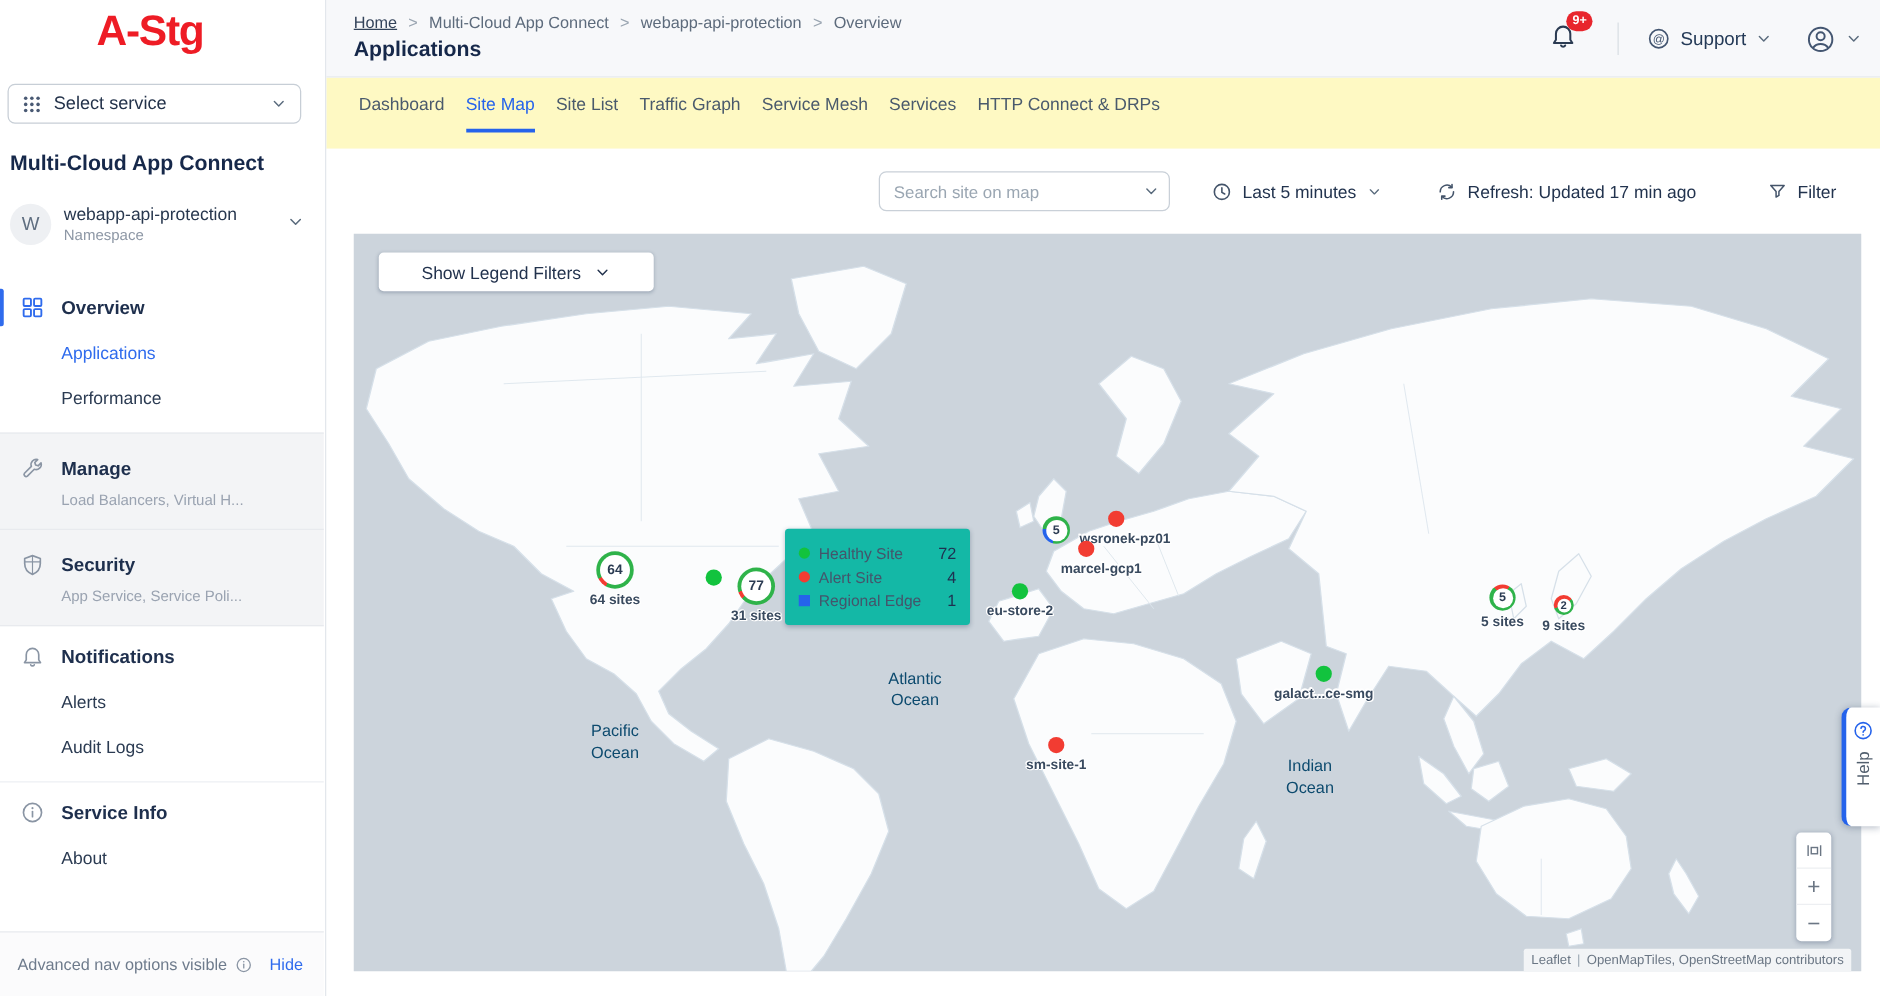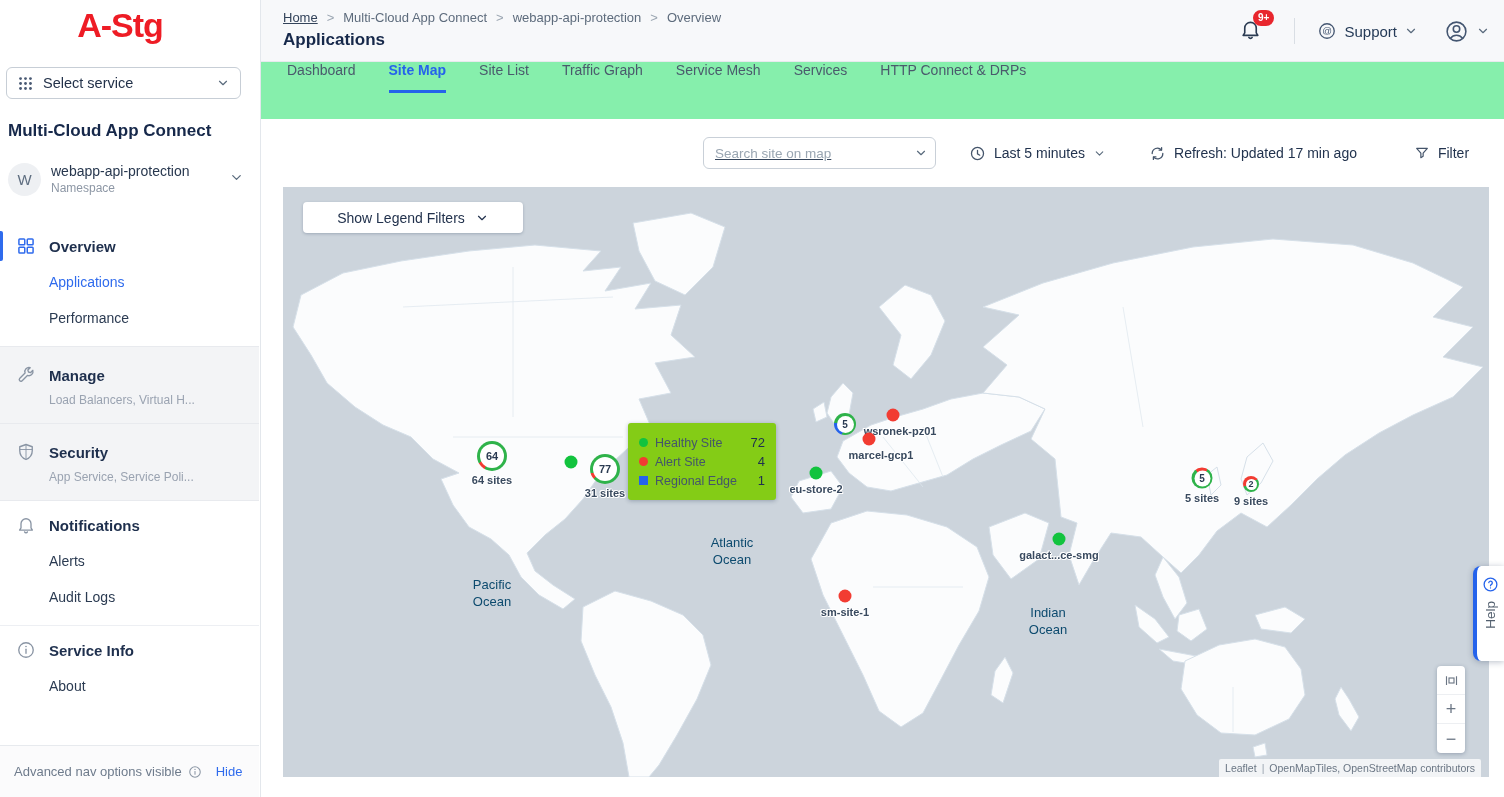--- a/index.html
+++ b/index.html
@@ -58,31 +58,31 @@
   #page-title { position:absolute; left:22px; top:30px; font-size:17px; font-weight:700; color:#16284a; }
   #topbar-right { position:absolute; right:14px; top:0; height:62px; display:flex; align-items:center; }
   .bell-wrap { position:relative; padding:6px; cursor:pointer; color:#2b3b52; }
   .badge { position:absolute; top:-2px; right:-6px; background:#e8262d; color:#fff;
           font-size:10px; font-weight:700; border-radius:9px; padding:3px 5px; line-height:1; }
   .tb-div { width:1px; height:26px; background:#d9dee4; margin:0 22px 0 26px; }
   .support-wrap, .user-wrap { display:flex; align-items:center; gap:7px; cursor:pointer;
           color:#243a57; font-size:15px; }
   .user-wrap { margin-left:26px; }
 
-  #tabbar { display:flex; align-items:flex-start; gap:33px; padding:0 0 0 26px;
-          height:57px; background:#86efac; }
+  #tabbar { display:flex; align-items:center; gap:17px; padding:0 0 0 26px;
+          height:57px; background:#fef9c3; }
   .tab { padding-bottom:15px; font-size:14px; color:#4a5a6c; cursor:pointer; }
-  .tab.active { color:#2563eb; font-weight:700; box-shadow:inset 0 -3px 0 #2563eb; }
+  .tab.active { color:#2563eb; font-weight:400; box-shadow:inset 0 -3px 0 #2563eb; }
 
   #toolbar { position:relative; height:68px; background:#fff; display:flex; align-items:center;
           padding-left:442px; }
   .search-wrap { position:relative; width:233px; }
   .search-wrap input { width:233px; height:32px; border:1px solid #c9d0d8; border-radius:6px;
           padding:0 28px 0 11px; font-size:13.5px; color:#36465c; outline:none;
-          font-family:"Liberation Sans",sans-serif;text-decoration:underline; }
+          font-family:"Liberation Sans",sans-serif; }
   .search-wrap input::placeholder { color:#9aa6b2; }
   .search-wrap .chev { position:absolute; right:8px; top:9px; }
   .tool-item { display:flex; align-items:center; gap:8px; font-size:14px; color:#22334e; cursor:pointer; }
   .tool-icon { display:inline-flex; color:#44546a; }
   #time-item { margin-left:33px; }
   #refresh-item { margin-left:43px; }
   #filter-item { margin-left:57px; }
 
   
   #map { position:absolute; left:22px; top:187px; width:1206px; height:590px;
@@ -96,21 +96,21 @@
   .cluster-inner { position:absolute; inset:3px; border-radius:50%; background:#fff; }
   .cluster-count { position:relative; font-size:11px; font-weight:700; color:#2b3b52; }
   .site-dot { position:absolute; transform:translate(-50%,-50%); border-radius:50%; cursor:pointer; }
   .marker-label { position:absolute; transform:translateX(-50%); font-size:11px; font-weight:700;
           color:#394a5f; white-space:nowrap;
           text-shadow:-1px 0 #fff,1px 0 #fff,0 -1px #fff,0 1px #fff,1px 1px #fff,-1px -1px #fff; }
   #legend-btn { position:absolute; left:20px; top:15px; width:220px; height:31px;
           background:#fff; border-radius:4px; box-shadow:0 1px 3px rgba(23,43,77,.25);
           display:flex; align-items:center; justify-content:center; gap:10px;
           font-size:14px; color:#22324d; cursor:pointer; }
-  #legend-card { position:absolute; left:345px; top:236px; width:148px; background:#84cc16;
+  #legend-card { position:absolute; left:345px; top:236px; width:148px; background:#14b8a6;
           border-radius:3px; box-shadow:0 1px 4px rgba(23,43,77,.3); padding:8px 11px; }
   .legend-row { display:flex; align-items:center; gap:7px; margin:4px 0; }
   .legend-marker { width:9px; height:9px; flex:none; }
   .legend-marker.circle { border-radius:50%; }
   .legend-label { flex:1; font-size:12.5px; color:#44556b; }
   .legend-value { font-size:13px; font-weight:400; color:#1f3050;text-align:right; }
   #map-controls { position:absolute; left:1154px; top:479px; width:28px; background:#fff;
           border-radius:4px; box-shadow:0 1px 4px rgba(23,43,77,.3); overflow:hidden; }
   .ctrl { height:29px; display:grid; place-items:center; color:#6b7684; cursor:pointer;
           border-bottom:1px solid #edeff2; font-size:18px; line-height:1; }

